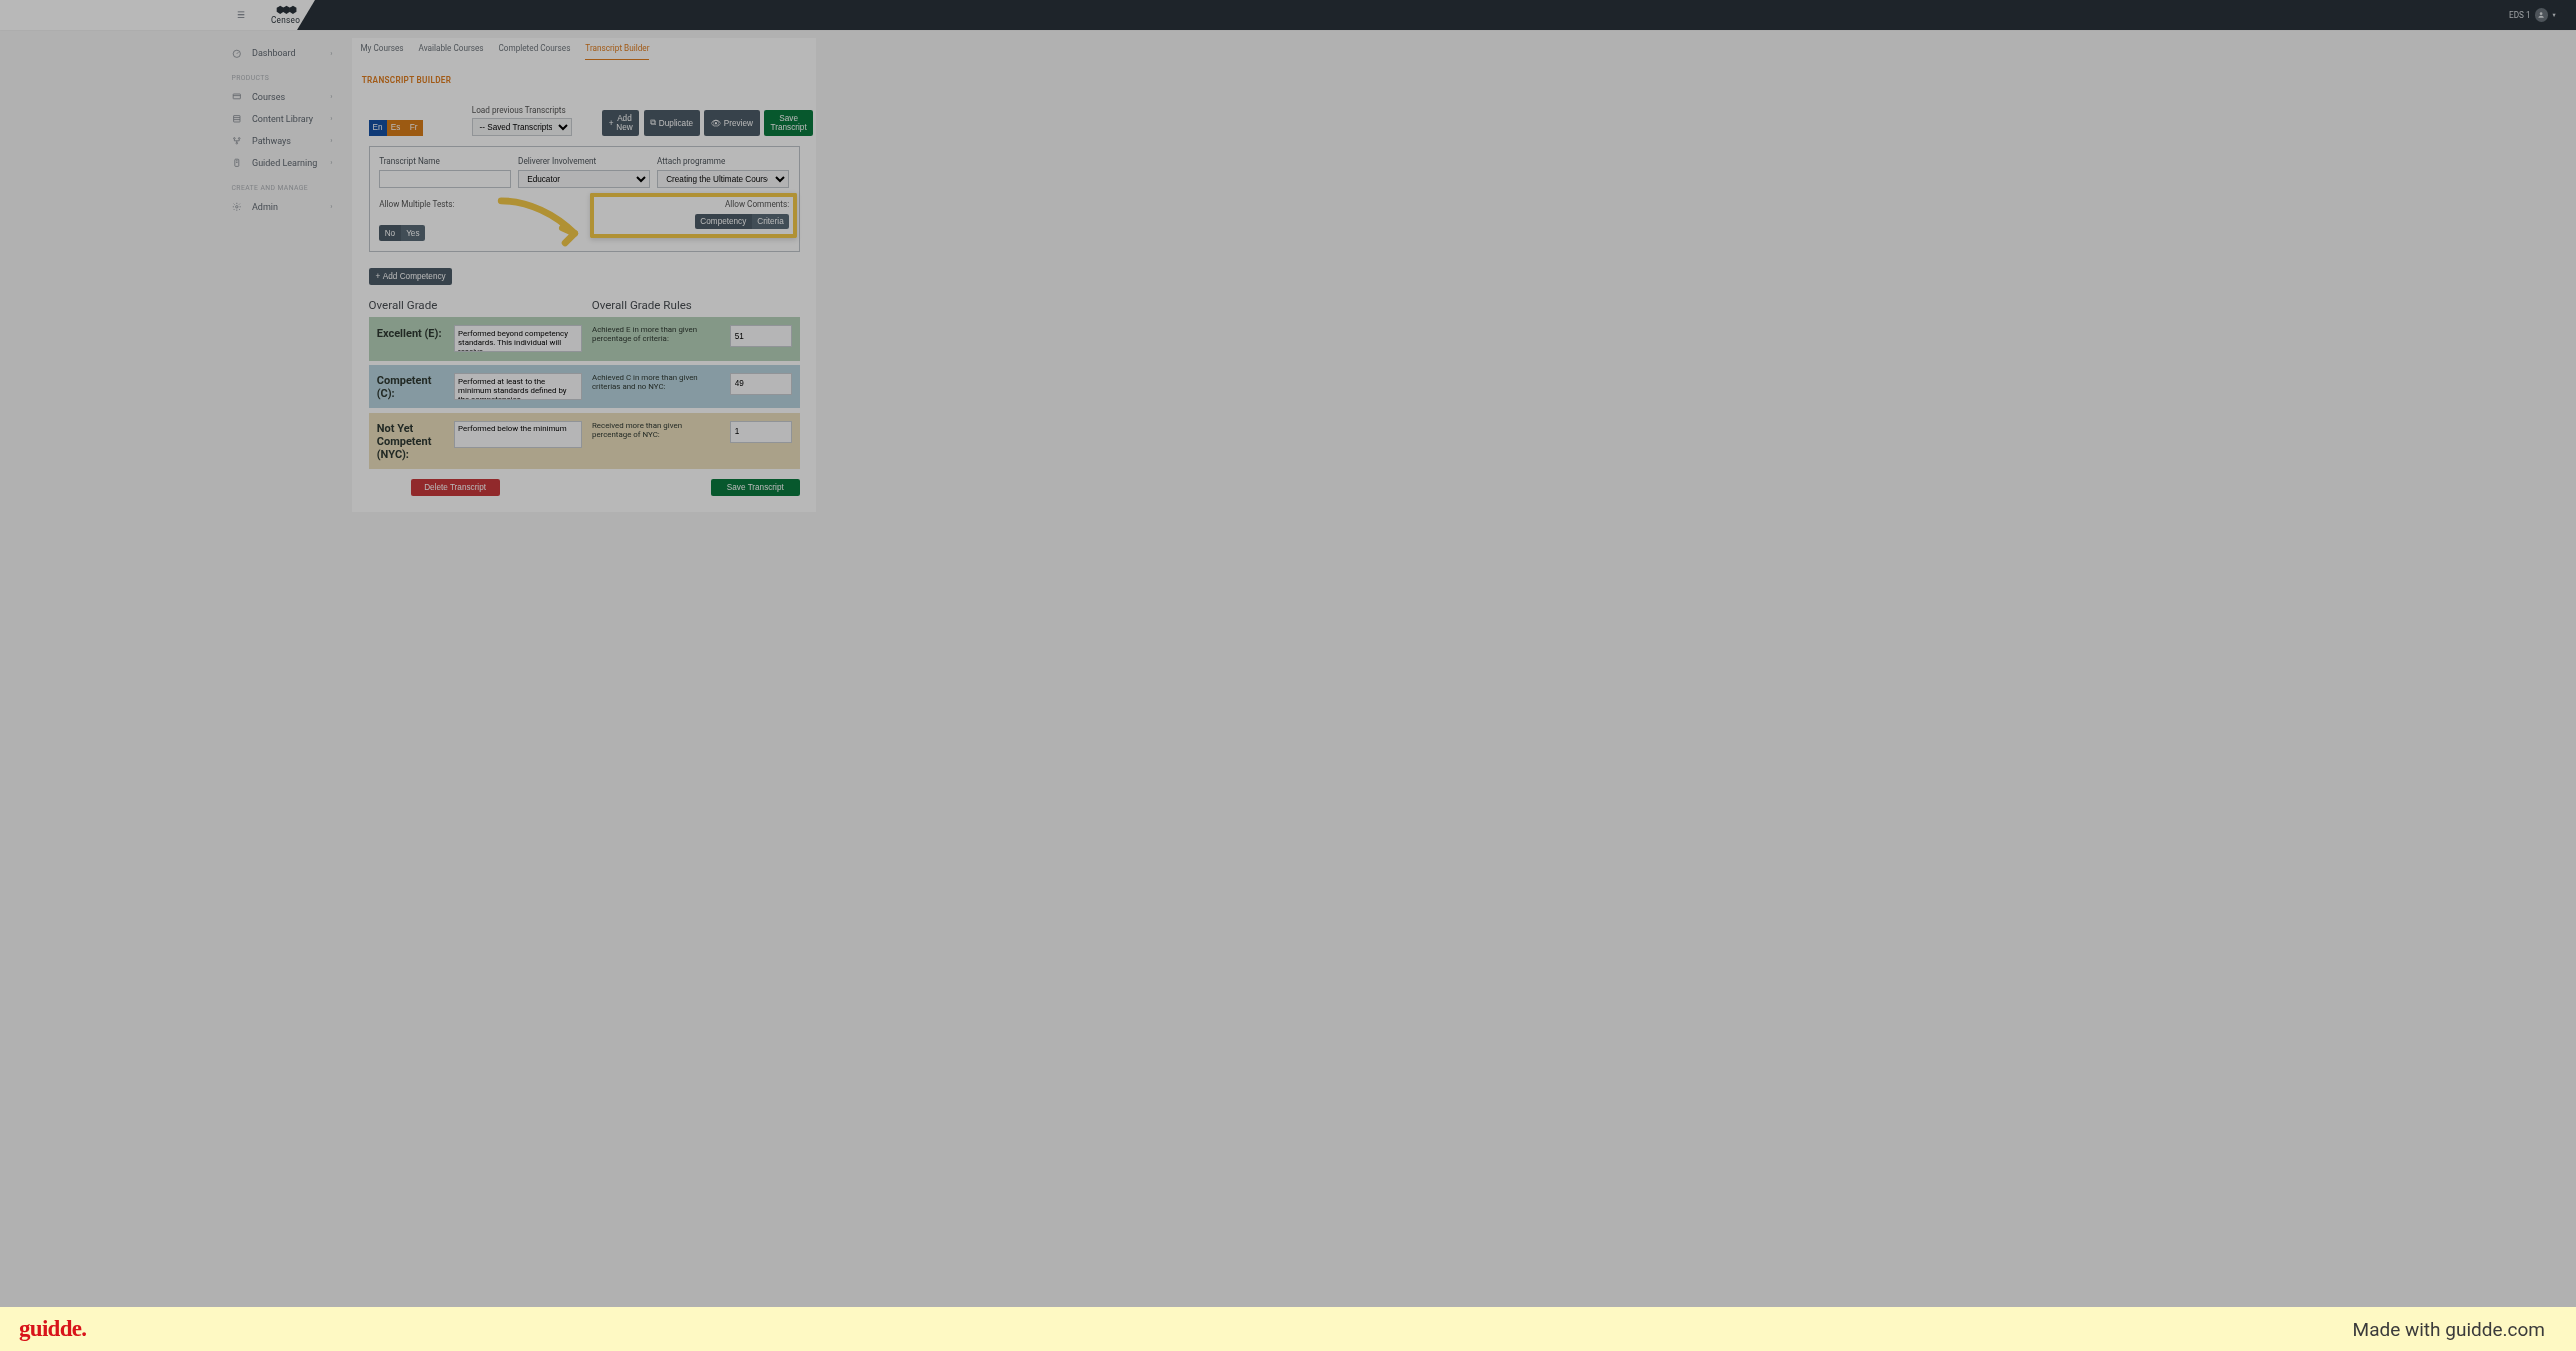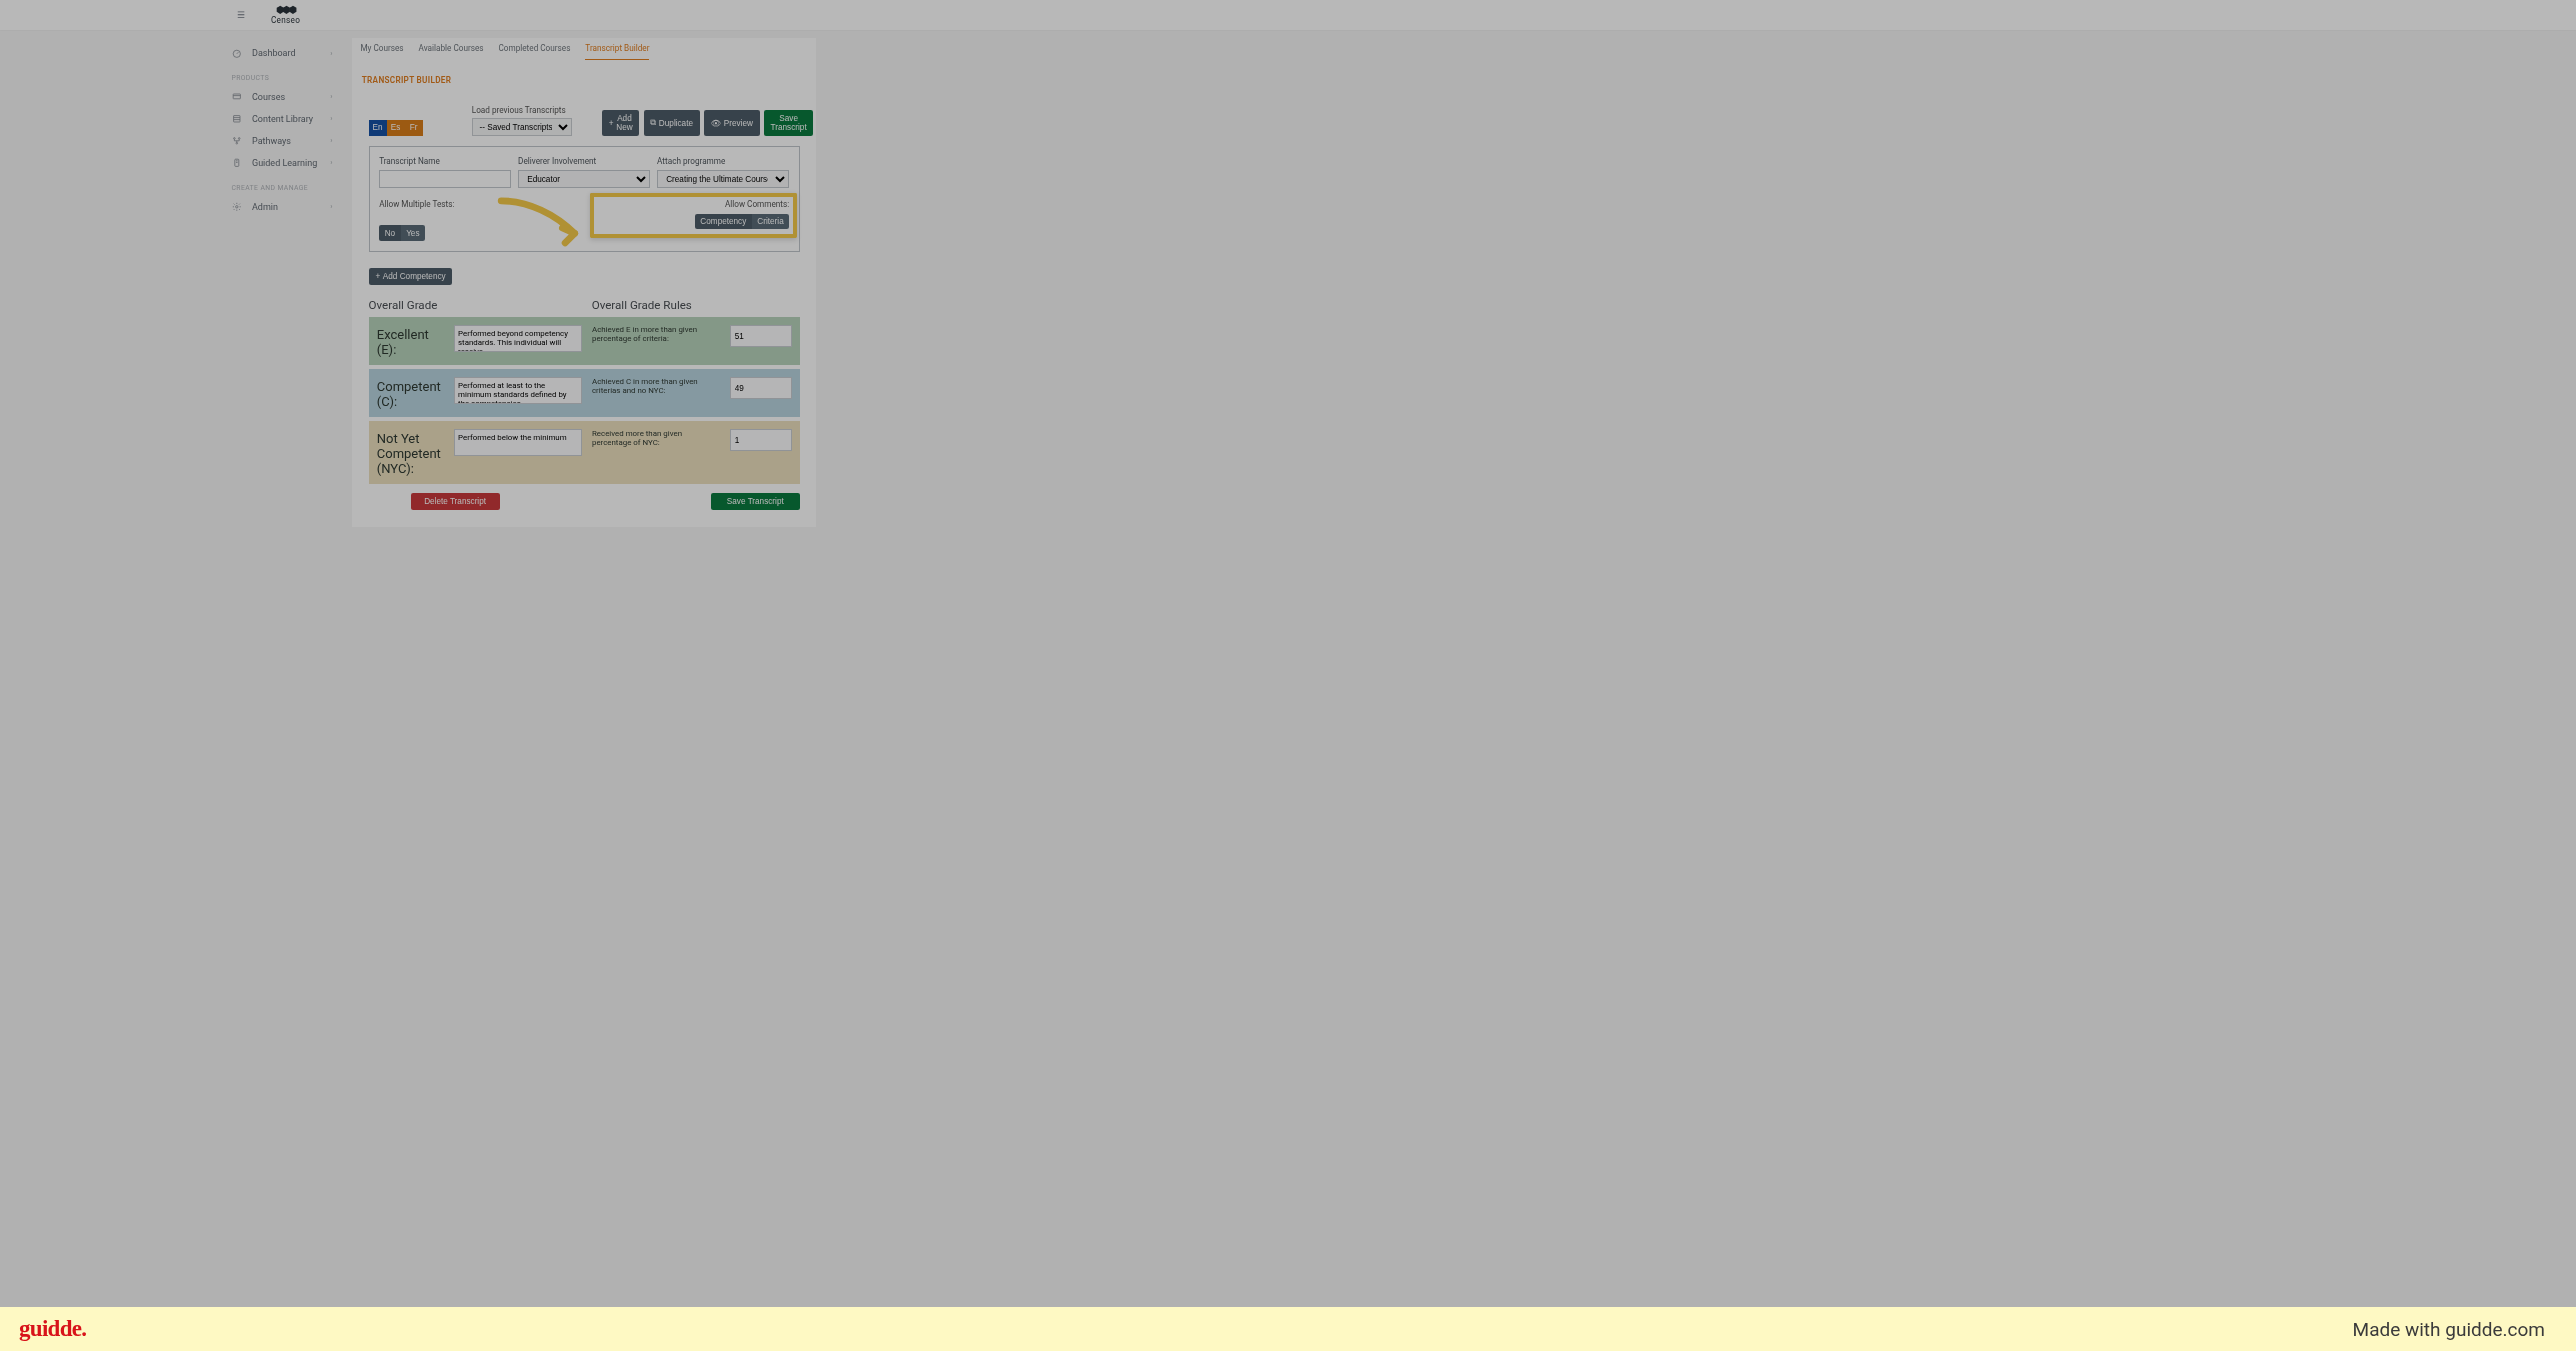--- a/index.html
+++ b/index.html
@@ -348,23 +348,24 @@
     grid-template-columns: 68px 1fr 1fr 62px;
     gap: 9.6px;
     padding: 8.2px;
     align-items: flex-start;
     margin-bottom: 4.1px;
   }
   .grade-row.green { background: #b8d3bb; }
   .grade-row.blue  { background: #b9d4df; }
   .grade-row.tan   { background: #ecdfbe; }
   .grade-row .glabel {
-    font-size: 13px;
+    font-size: 11px;
     color: #2f3a33;
     padding-top: 1.4px;
+    font-weight: bold;
   }
   .grade-row textarea {
     width: 100%;
     height: 27px;
     resize: none;
     border: 0.7px solid #c8ccd1;
     background: #fbfbfc;
     font-size: 7.9px;
     font-family: inherit;
     padding: 2.7px;
@@ -424,20 +425,32 @@
 <body>
 
 <div class="topbar">
   <div class="topbar-left"></div>
   <div class="topbar-hamburger">
     <span class="u-ico">☰</span>
   </div>
   <div class="topbar-logo">
     <span class="glyph">⬢⬢⬢</span>
     <span class="word">Censeo</span>
+  </div>
+  <div class="topbar-dark">
+    <div class="user-chip">
+      <span>EDS 1</span>
+      <span class="user-avatar">
+        <svg viewBox="0 0 24 24" width="8.2" height="8.2" fill="currentColor">
+            <circle cx="12" cy="8" r="4"></circle>
+            <path d="M4 20c0-4 4-6 8-6s8 2 8 6"></path>
+          </svg>
+      </span>
+      <span class="caret-down">▾</span>
+    </div>
   </div>
 </div>
 
 <div class="page">
   <div class="gutter-left"></div>
 
   <div class="sidebar">
     <div class="item">
       <span class="ico">
         <svg viewBox="0 0 24 24" width="9.6" height="9.6" fill="none" stroke="currentColor" stroke-width="2">

